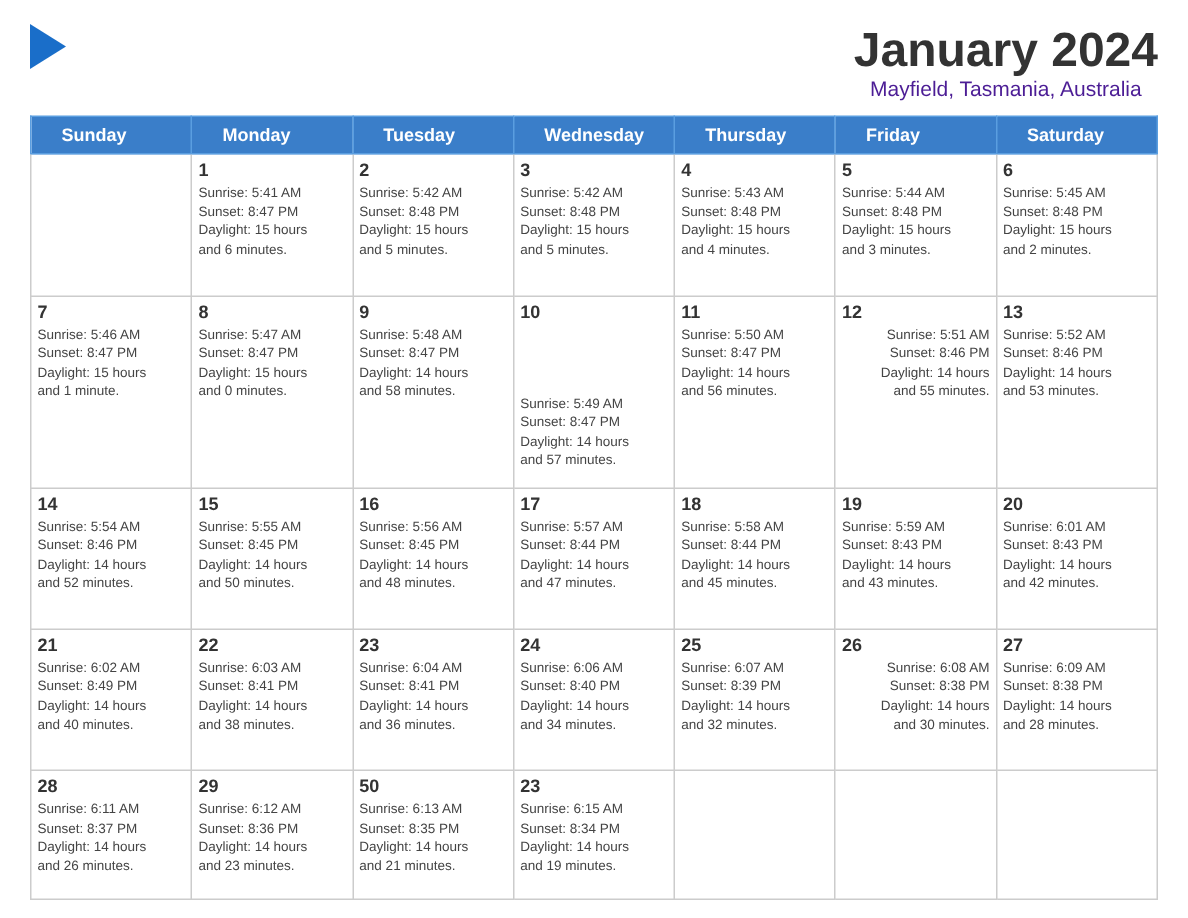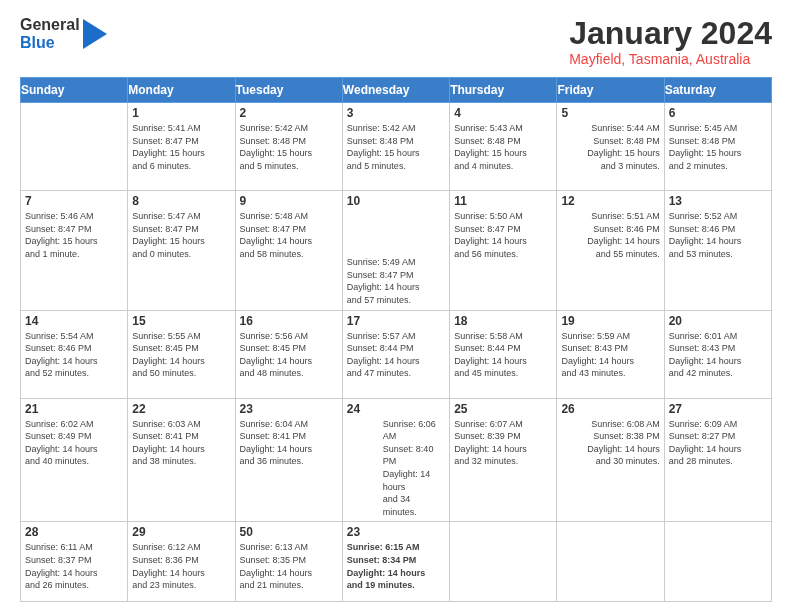--- a/index.html
+++ b/index.html
@@ -22,45 +22,45 @@
       justify-content: space-between;
       align-items: flex-start;
       margin-bottom: 10px;
     }
     .logo {
       display: flex;
       flex-direction: column;
       align-items: flex-start;
     }
     .header-right {
-      text-align: left;
+      text-align: center;
       margin-left: 24px;
     }
     .month-title {
       font-size: 32px;
       font-weight: bold;
       color: #333;
       line-height: 1.1;
     }
     .location {
       font-size: 14px;
-      color: #ef4444;
+      color: #4c1d95;
     }
     .calendar {
       flex: 1;
       border-collapse: collapse;
       width: 100%;
       table-layout: fixed;
     }
     .calendar th {
       background: #3a7ec9;
       color: #fff;
       font-size: 12px;
       font-weight: bold;
-      padding: 5px 0;
+      padding: 5px 20px;
       text-align: left;
       border: 1px solid #5a9ee0;
     }
     .calendar td {
       border: 1px solid #ccc;
       vertical-align: top;
       padding: 3px 4px;
       font-size: 9.5px;
       color: #333;
       background: #fff;
@@ -88,24 +88,20 @@
       background: #f0f5fc;
     }
   </style>
 </head>
 <body>
 
 <div class="page">
   <div class="header">
     <div class="logo">
   <div style="display:flex;align-items:center;gap:3px;">
-    <div>
-      <div style="font-size:16px;font-weight:bold;color:#333;line-height:1.1;">General</div>
-      <div style="font-size:16px;font-weight:bold;color:#1a6ec9;line-height:1.1;">Blue</div>
-    </div>
     <svg width="24" height="30" viewBox="0 0 24 30">
       <polygon points="0,0 24,15 0,30" fill="#1a6ec9"></polygon>
     </svg>
   </div>
 </div>
     <div class="header-right">
       <div class="month-title">January 2024</div>
       <div class="location">Mayfield, Tasmania, Australia</div>
     </div>
   </div>
@@ -148,21 +144,21 @@
           </td>
           <td>
             <span class="day-number">4</span>
             <div class="day-info" style="white-space: pre-line;">Sunrise: 5:43 AM
 Sunset: 8:48 PM
 Daylight: 15 hours
 and 4 minutes.</div>
           </td>
           <td>
             <span class="day-number">5</span>
-            <div class="day-info" style="white-space: pre-line; text-align: right;">Sunrise: 5:44 AM
+            <div class="day-info" style="white-space: pre-line;">Sunrise: 5:44 AM
 Sunset: 8:48 PM
 Daylight: 15 hours
 and 3 minutes.</div>
           </td>
           <td>
             <span class="day-number">6</span>
             <div class="day-info" style="white-space: pre-line;">Sunrise: 5:45 AM
 Sunset: 8:48 PM
 Daylight: 15 hours
 and 2 minutes.</div>
@@ -287,21 +283,21 @@
           </td>
           <td class="stripe">
             <span class="day-number">23</span>
             <div class="day-info" style="white-space: pre-line;">Sunrise: 6:04 AM
 Sunset: 8:41 PM
 Daylight: 14 hours
 and 36 minutes.</div>
           </td>
           <td class="stripe">
             <span class="day-number">24</span>
-            <div class="day-info" style="white-space: pre-line; margin-left: 36px;">Sunrise: 6:06 AM
+            <div class="day-info" style="white-space: pre-line;">Sunrise: 6:06 AM
 Sunset: 8:40 PM
 Daylight: 14 hours
 and 34 minutes.</div>
           </td>
           <td class="stripe">
             <span class="day-number">25</span>
             <div class="day-info" style="white-space: pre-line;">Sunrise: 6:07 AM
 Sunset: 8:39 PM
 Daylight: 14 hours
 and 32 minutes.</div>
@@ -309,21 +305,21 @@
           <td class="stripe">
             <span class="day-number">26</span>
             <div class="day-info" style="white-space: pre-line; text-align: right;">Sunrise: 6:08 AM
 Sunset: 8:38 PM
 Daylight: 14 hours
 and 30 minutes.</div>
           </td>
           <td class="stripe">
             <span class="day-number">27</span>
             <div class="day-info" style="white-space: pre-line;">Sunrise: 6:09 AM
-Sunset: 8:27 PM
+Sunset: 8:38 PM
 Daylight: 14 hours
 and 28 minutes.</div>
           </td>
         </tr>
         <tr>
           <td>
             <span class="day-number">28</span>
             <div class="day-info" style="white-space: pre-line;">Sunrise: 6:11 AM
 Sunset: 8:37 PM
 Daylight: 14 hours
@@ -338,21 +334,21 @@
           </td>
           <td>
             <span class="day-number">50</span>
             <div class="day-info" style="white-space: pre-line;">Sunrise: 6:13 AM
 Sunset: 8:35 PM
 Daylight: 14 hours
 and 21 minutes.</div>
           </td>
           <td>
             <span class="day-number">23</span>
-            <div class="day-info" style="white-space: pre-line; font-weight: bold;">Sunrise: 6:15 AM
+            <div class="day-info" style="white-space: pre-line;">Sunrise: 6:15 AM
 Sunset: 8:34 PM
 Daylight: 14 hours
 and 19 minutes.</div>
           </td>
           <td class="empty-cell"></td>
           <td class="empty-cell"></td>
           <td class="empty-cell"></td>
         </tr>
       </tbody>
   </table>

